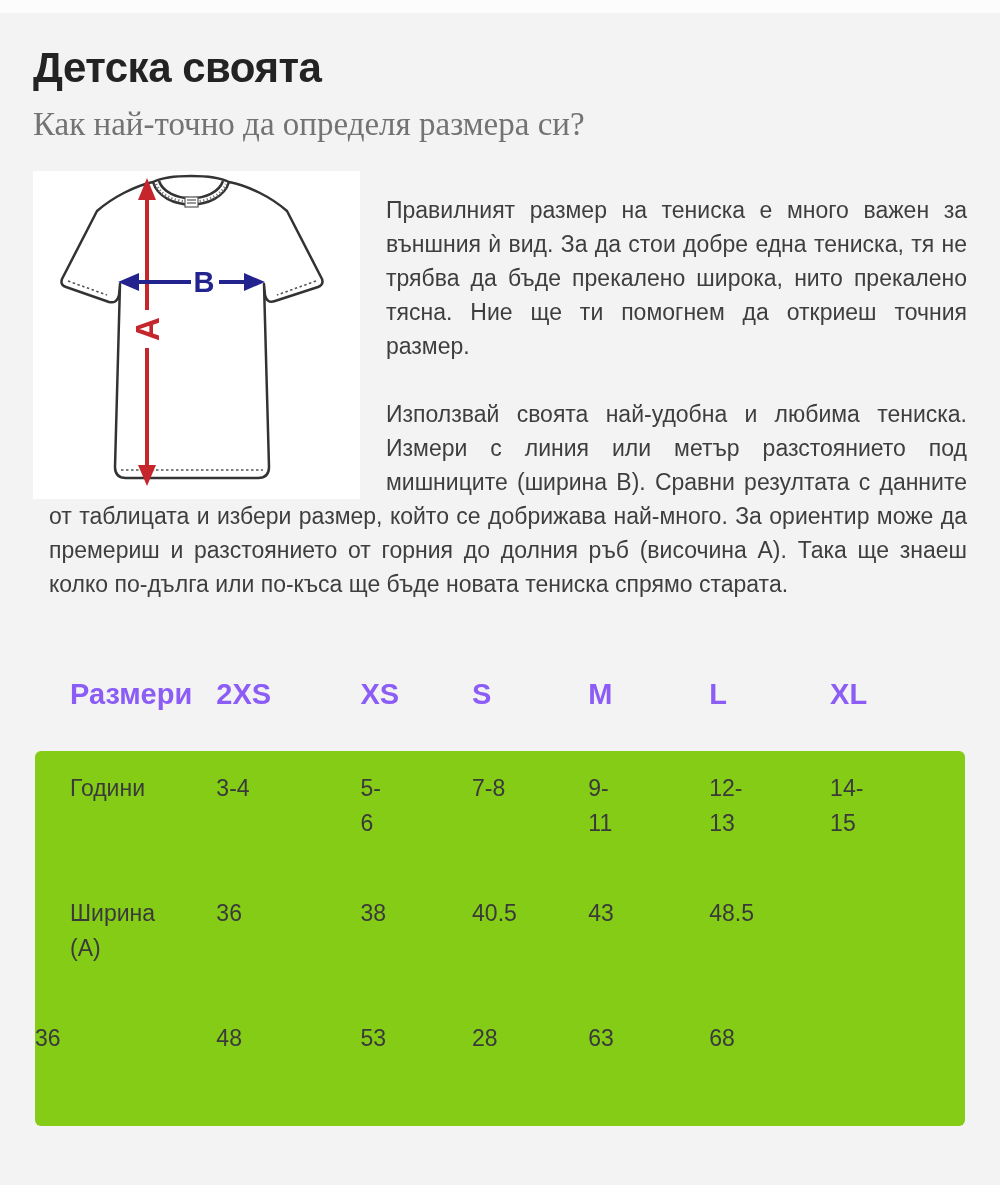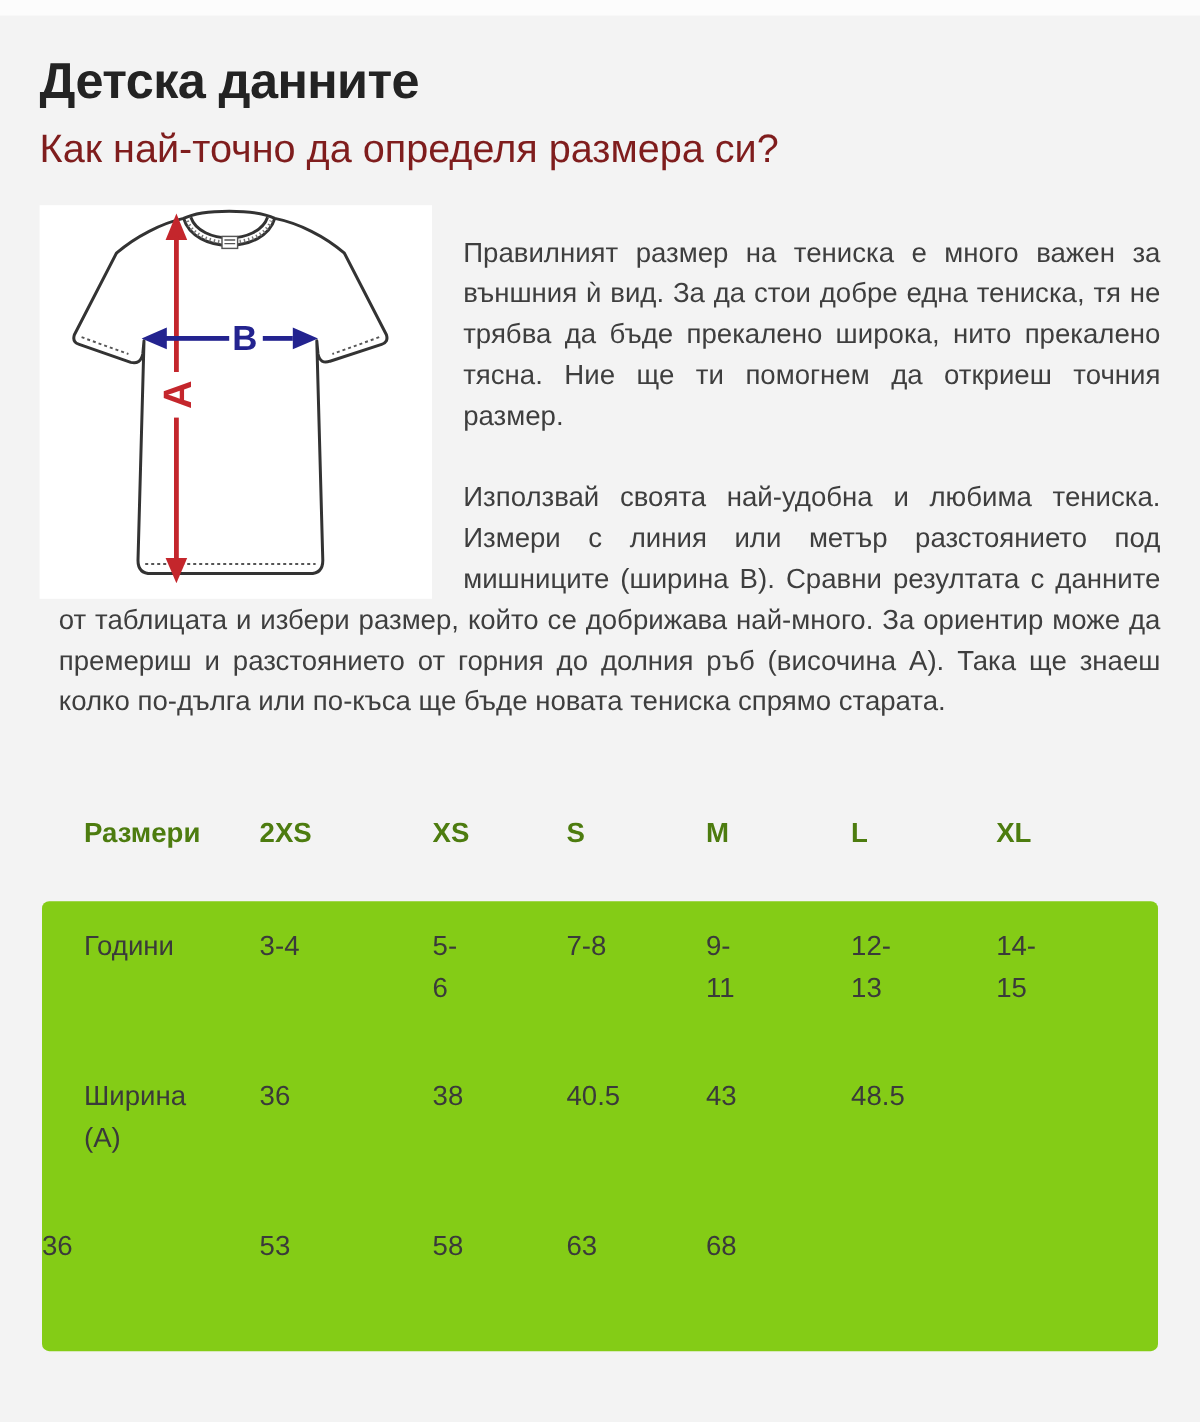--- a/index.html
+++ b/index.html
@@ -21,21 +21,22 @@
     margin:30px 33px 0 33px;
     font-size:42px; line-height:50px;
     font-weight:600;
     color:#232323;
     letter-spacing:-0.5px;
   }
   .page-subtitle {
     margin:11px 33px 0 33px;
     font-size:33px; line-height:40px;
     font-weight:400;
-    color:#7f1d1d;
+    color:#737373;
+    font-family:Liberation Serif, serif;
   }
 
   .content {
     margin:27px 33px 0 33px;
     font-size:23px; line-height:34px;
     color:#3e3e3e;
     text-align:justify;
   }
   .diagram-box {
     float:left;
@@ -51,21 +52,21 @@
     clear:both;
     margin:36px 35px 0 35px;
   }
   .t-grid {
     display:grid;
     grid-template-columns:19.5% 15.5% 12% 12.5% 13% 13% 14.5%;
   }
   .t-head {
     height:114px;
     align-items:center;
-    font-size:23px; font-weight:bold; color:#4d7c0f;
+    font-size:29px; font-weight:bold; color:#8b5cf6;
   }
   .t-rows {
     background:#84cc16;
     border-radius:6px;
   }
   .t-row {
     height:125px;
     box-sizing:border-box;
     padding-top:20px;
     font-size:23px; color:#3a3a3a;
@@ -73,21 +74,21 @@
   }
   .cell { white-space:pre-line; }
   .label-cell { text-align:left; padding-left:35px; white-space:pre-line; }
 </style>
 </head>
 <body>
 
 <div class="page">
   <div class="top-strip"></div>
 
-  <h1 class="page-title">Детска данните</h1>
+  <h1 class="page-title">Детска своята</h1>
   <h2 class="page-subtitle">Как най-точно да определя размера си?</h2>
 
   <div class="content">
 
     <div class="diagram-box">
       <svg viewBox="0 0 327 328" xmlns="http://www.w3.org/2000/svg">
 
         <g stroke="#333333" fill="#ffffff" stroke-width="2.5" stroke-linejoin="round">
           <path d="M 120,11
                    C 102,15 80,26 64,40
@@ -180,21 +181,22 @@
 (А)</div>
         <div class="cell">36</div>
         <div class="cell">38</div>
         <div class="cell">40.5</div>
         <div class="cell">43</div>
         <div class="cell">48.5</div>
       </div>
 
       <div class="t-grid t-row">
         <div class="cell">36</div>
+        <div class="cell">48</div>
         <div class="cell">53</div>
-        <div class="cell">58</div>
+        <div class="cell">28</div>
         <div class="cell">63</div>
         <div class="cell">68</div>
       </div>
 
     </div>
   </div>
 </div>
 
 </body></html>

